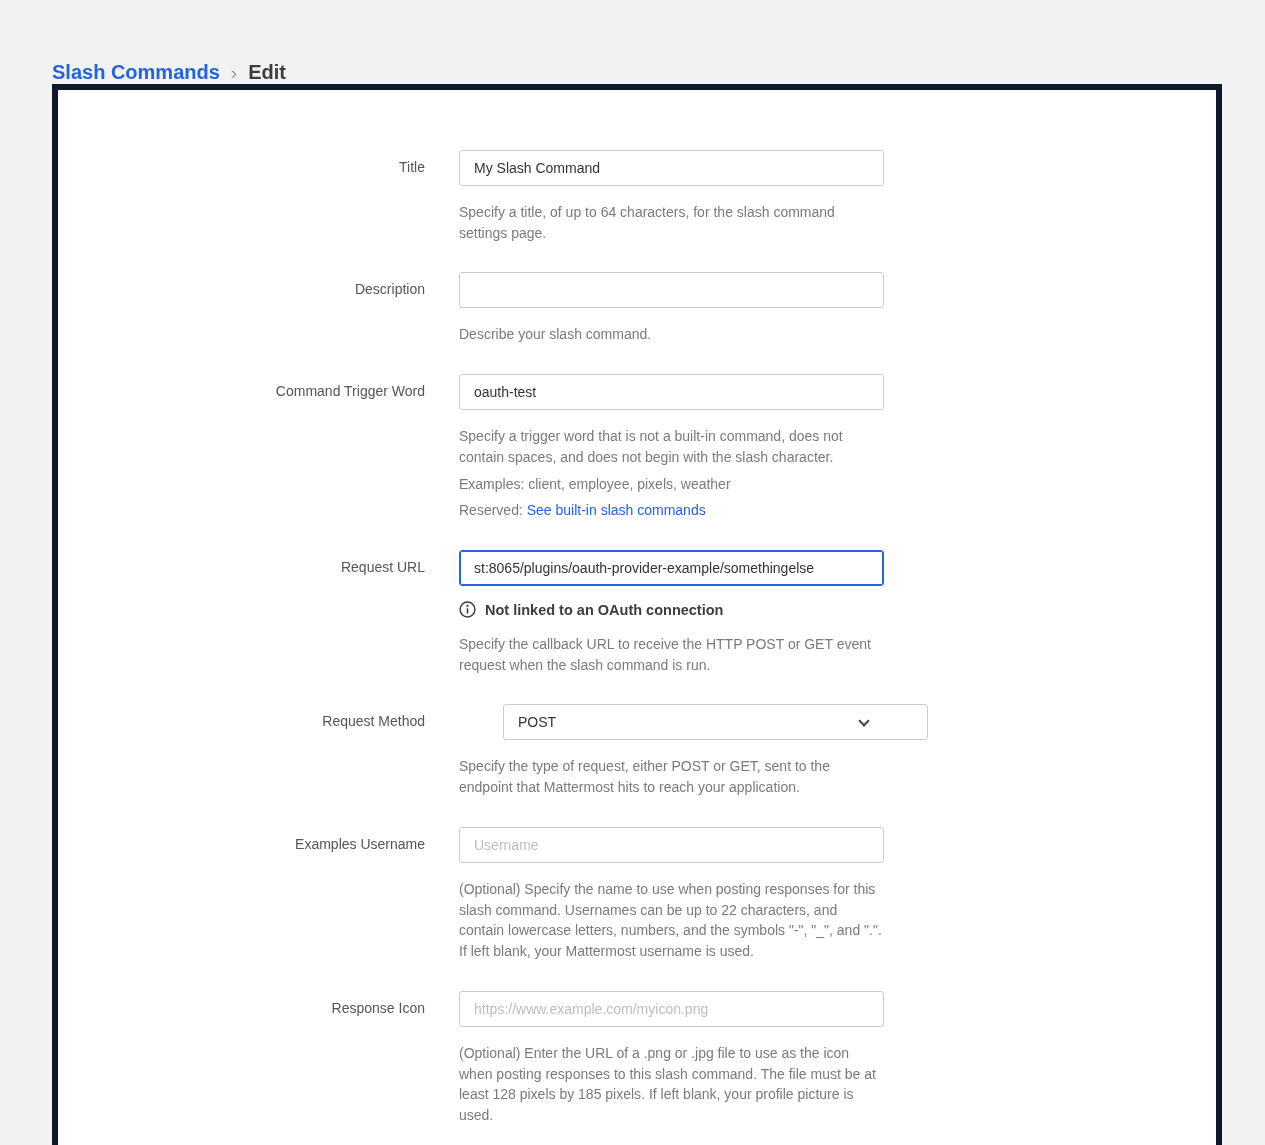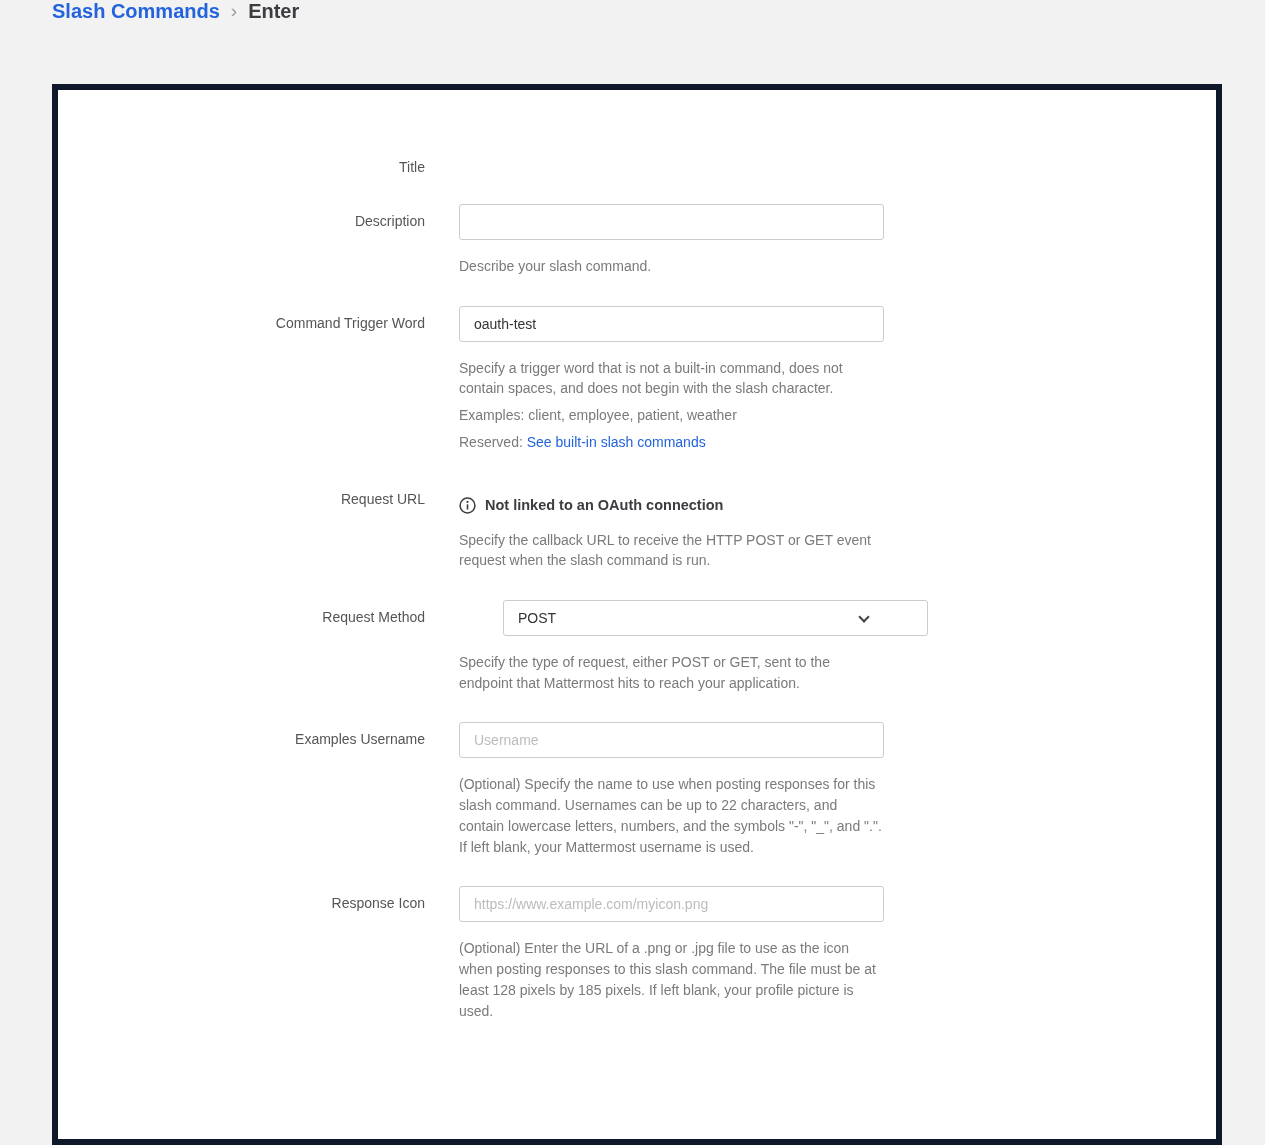--- a/index.html
+++ b/index.html
@@ -19,21 +19,21 @@
     width: 1265px;
     height: 1145px;
     overflow: hidden;
     background: var(--page-bg);
     font-family: "Liberation Sans", "DejaVu Sans", sans-serif;
   }
   
   .page-header {
     height: 84px;
     display: flex;
-    align-items: flex-start;
+    align-items: flex-end;
     padding-left: 52px;
   }
   .crumb-link {
     color: var(--accent-blue);
     font-size: 20px;
     font-weight: 700;
     text-decoration: none;
     cursor: pointer;
   }
   .crumb-sep {
@@ -130,54 +130,61 @@
     transform: rotate(45deg);
     pointer-events: none;
   }
 </style>
 </head>
 <body>
 
 <div class="page-header">
   <a class="crumb-link">Slash Commands</a>
   <span class="crumb-sep">›</span>
-  <span class="crumb-current">Enter</span>
+  <span class="crumb-current">Edit</span>
 </div>
 
 <div class="panel">
 
   <div class="form-row">
     <label class="form-label">Title</label>
+    <div class="form-col">
+      <input type="text" class="form-control" value="My Slash Command" style="">
+      <div class="help-text">
+        <p>Specify a title, of up to 64 characters, for the slash command settings page.</p>
+      </div>
+    </div>
   </div>
 
   <div class="form-row">
     <label class="form-label">Description</label>
     <div class="form-col">
       <input type="text" class="form-control" value="" style="">
       <div class="help-text">
         <p>Describe your slash command.</p>
       </div>
     </div>
   </div>
 
   <div class="form-row">
     <label class="form-label">Command Trigger Word</label>
     <div class="form-col">
       <input type="text" class="form-control" value="oauth-test" style="">
       <div class="help-text">
         <p>Specify a trigger word that is not a built-in command, does not contain spaces, and does not begin with the slash character.</p>
-        <p>Examples: client, employee, patient, weather</p>
+        <p>Examples: client, employee, pixels, weather</p>
         <p><span>Reserved: </span><a class="inline-link">See built-in slash commands</a></p>
       </div>
     </div>
   </div>
 
   <div class="form-row">
     <label class="form-label">Request URL</label>
     <div class="form-col">
+      <input type="text" class="form-control focused" value="st:8065/plugins/oauth-provider-example/somethingelse" style="">
       <div class="oauth-notice">
         <span class="info-icon">
           <svg width="17" height="17" viewBox="0 0 17 17">
               <circle cx="8.5" cy="8.5" r="7.4" fill="none" stroke="#3d3c40" stroke-width="1.5"></circle>
               <rect x="7.7" y="7.3" width="1.6" height="5.1" rx="0.5" fill="#3d3c40"></rect>
               <circle cx="8.5" cy="4.9" r="1.05" fill="#3d3c40"></circle>
             </svg>
         </span>
         <span>Not linked to an OAuth connection</span>
       </div>

